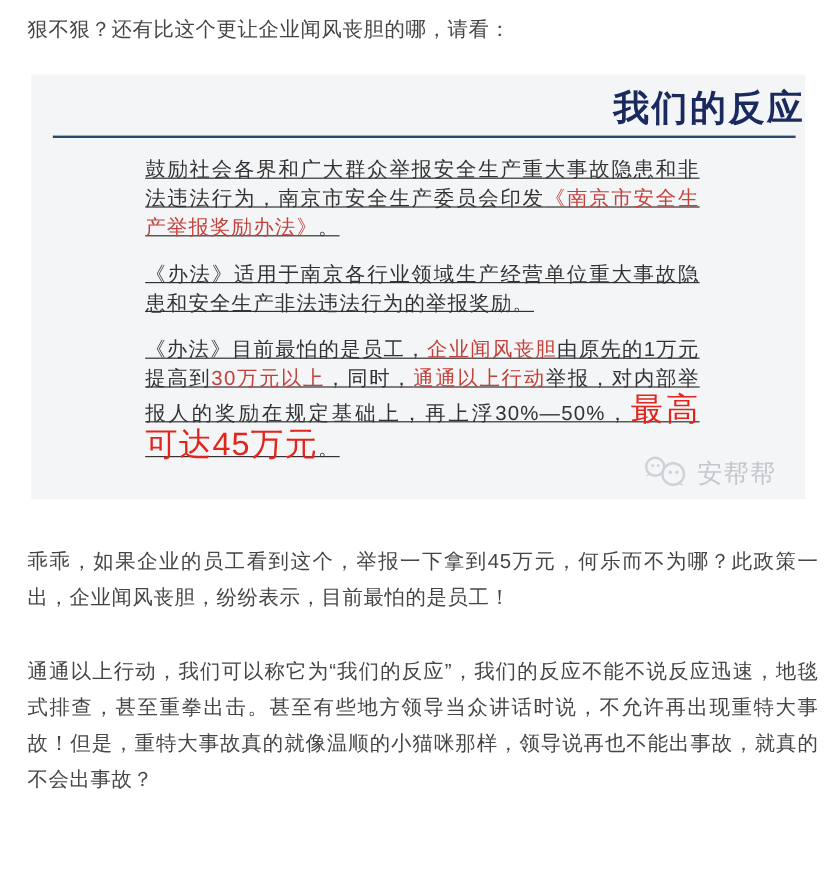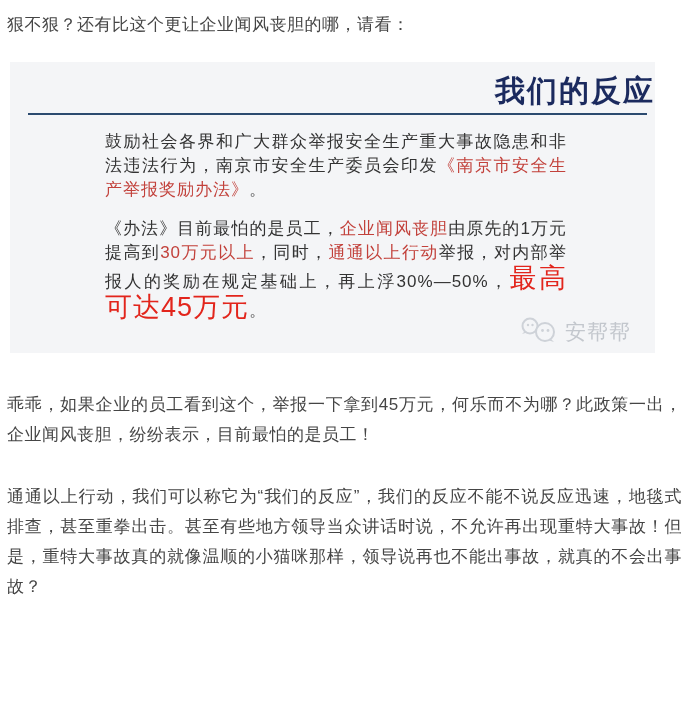--- a/index.html
+++ b/index.html
@@ -6,21 +6,21 @@
     margin: 0;
     padding: 0;
     background: #ffffff;
     font-family: "Liberation Sans", "DejaVu Sans", sans-serif;
   }
   .page {
     width: 689px;
     height: 728px;
     background: #ffffff;
     box-sizing: border-box;
-    padding: 10px 7px 0 7px;
+    padding: 10px 7px 0 23px;
     overflow: hidden;
   }
   .body-para {
     font-size: 17px;
     line-height: 30px;
     color: #454545;
     letter-spacing: 0.5px;
     margin: 0;
     text-align: justify;
   }
@@ -58,20 +58,21 @@
   .card-body {
     padding: 0 72px 0 95px;
   }
   .card-para {
     font-size: 17px;
     line-height: 24px;
     color: #333333;
     letter-spacing: 1px;
     margin: 15px 16px 0 0;
     text-align: justify;
+    text-decoration: underline;
   }
   .card-para.hotline { margin-top: 1px; }
   .seg-red { color: #c2413b; }
   .seg-big-red {
     color: #e2251c;
     font-size: 27px;
     line-height: 1;
   }
   .watermark {
     display: flex;
@@ -98,20 +99,21 @@
   <p class="body-para intro">狠不狠？还有比这个更让企业闻风丧胆的哪，请看：</p>
 
   <div class="card">
     <h2 class="card-title">我们的反应</h2>
     <hr class="card-divider">
 
     <div class="card-body">
       <p class="card-para"><span>鼓励社会各界和广大群众举报安全生产重大事故隐患和非法违法行为，南京市安全生产委员会印发</span><span class="seg-red">《南京市安全生产举报奖励办法》</span><span>。</span></p>
 
 
+      <p class="card-para">《办法》适用于南京各行业领域生产经营单位重大事故隐患和安全生产非法违法行为的举报奖励。</p>
 
       <p class="card-para"><span>《办法》目前最怕的是员工，</span><span class="seg-red">企业闻风丧胆</span><span>由原先的1万元提高到</span><span class="seg-red">30万元以上</span><span>，同时，</span><span class="seg-red">通通以上行动</span><span>举报，对内部举报人的奖励在规定基础上，再上浮30%—50%，</span><span class="seg-big-red">最高可达45万元</span><span>。</span></p>
     </div>
 
     <div class="watermark">
       <span>
         <svg width="42" height="26" viewBox="0 0 42 26" aria-hidden="true">
           <circle cx="12" cy="9" r="7.5" fill="none" stroke="#ced2d8" stroke-width="2"></circle>
           <circle cx="10" cy="8" r="1.2" fill="#ced2d8"></circle>
           <circle cx="14.5" cy="8" r="1.2" fill="#ced2d8"></circle>

